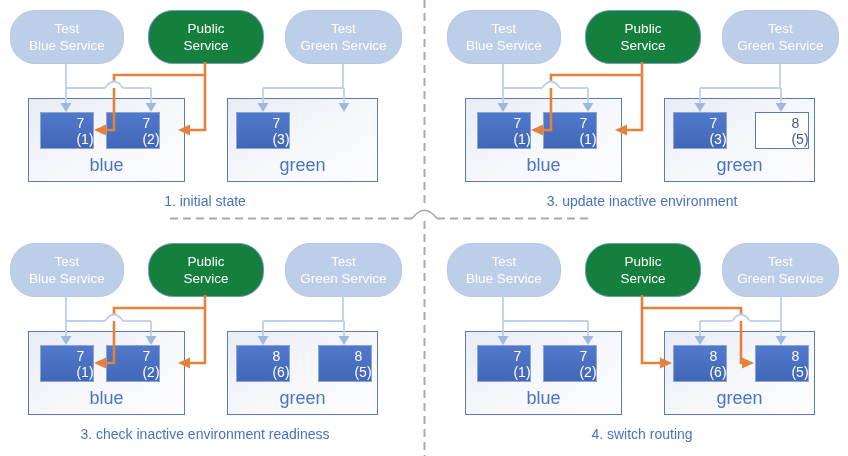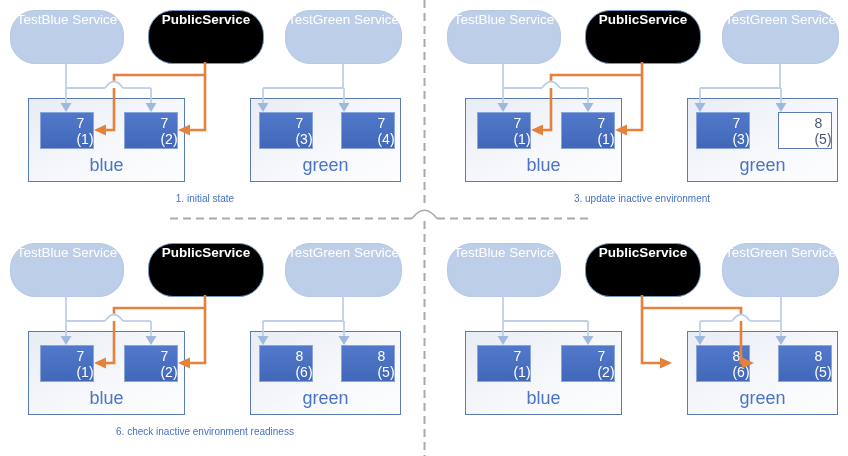--- a/index.html
+++ b/index.html
@@ -5,42 +5,42 @@
   html,body{margin:0;padding:0;}
   body{width:848px;height:456px;background:#ffffff;position:relative;overflow:hidden;
        font-family:"Liberation Sans",sans-serif;}
   .quad{position:absolute;width:424px;height:226px;}
   #q1{left:0;top:0}
   #q2{left:437px;top:0}
   #q3{left:0;top:233px}
   #q4{left:437px;top:233px}
 
   .svc{position:absolute;top:10px;height:52px;color:#fff;text-align:center;
-       display:flex;flex-direction:row;justify-content:center;font-size:13.5px;line-height:17px;border-radius:25px;}
+       display:flex;flex-direction:column;justify-content:center;font-size:13.5px;line-height:17px;border-radius:25px;}
   .svc.test{background:#bdcee8;border:1px solid #b6c8e4;}
-  .svc.public{background:#000000;border:1px solid #7798c6;font-weight:bold;}
+  .svc.public{background:#15803d;border:1px solid #7798c6;}
   .svc.s1{left:10px;width:112px;}
   .svc.s2{left:148px;width:114px;}
   .svc.s3{left:285px;width:115px;}
 
   .env{position:absolute;top:98px;height:84px;box-sizing:border-box;
        border:1.4px solid #5b7bb5;background:linear-gradient(150deg,#e8ecf4 0%,#f6f8fb 55%,#fdfdfe 100%);}
   .env.blue{left:28px;width:157px;}
-  .env.green{left:227px;width:151px;margin-left:23px;}
+  .env.green{left:227px;width:151px;}
   .inst{position:absolute;top:13px;width:54px;height:37px;box-sizing:border-box;
         background:linear-gradient(180deg,#5179cb,#4267b8);border:1px solid #8ca5d8;
         color:#fff;font-size:14px;display:flex;align-items:center;justify-content:center;padding-left:36px;}
-  .env.blue .i1{left:11px}  .env.blue .i2{left:95px}
+  .env.blue .i1{left:11px}  .env.blue .i2{left:77px}
   .env.green .i1{left:8px}  .env.green .i2{left:90px}
   .inst.outlined{background:#ffffff;border:1.4px solid #5b7bb5;color:#4a5878;}
   .env-label{position:absolute;left:0;right:0;bottom:5px;text-align:center;
              color:#4a74c8;font-size:18px;}
 
   .caption{position:absolute;top:193px;left:0;width:410px;text-align:center;
-           color:#4472c4;font-size:10px;}
+           color:#4472c4;font-size:14px;}
 
   svg.arrows{position:absolute;left:0;top:0;pointer-events:none;}
   #dividers{position:absolute;left:0;top:0;pointer-events:none;}
 </style>
 </head>
 <body>
 
 <section class="quad" id="q1">
   <div class="svc test s1">
     <span>Test</span>
@@ -55,21 +55,20 @@
     <span>Green Service</span>
   </div>
 
   <div class="env blue">
     <div class="inst i1">7 (1)</div>
     <div class="inst i2">7 (2)</div>
     <div class="env-label">blue</div>
   </div>
   <div class="env green">
     <div class="inst i1">7 (3)</div>
-    <div class="inst i2">7 (4)</div>
     <div class="env-label">green</div>
   </div>
 
   <svg class="arrows" width="424" height="218" viewBox="0 0 424 218">
     <g stroke="#BFCFE9" stroke-width="1.8" fill="none">
       <path d="M66,62 V104"></path>
         <path d="M66,88 H105"></path>
         <path d="M123,88 H151"></path>
         <path d="M151,88 V104"></path>
       <path d="M343,62 V88"></path>
@@ -199,21 +198,21 @@
       <path d="M205,62 V130 H190"></path>
       <path d="M206,75 H114 V130 H106"></path>
     </g>
     <g fill="#E5813B" stroke="none">
       <polygon points="178,130 190,124.5 190,135.5"></polygon>
       <polygon points="94,130 106,124.5 106,135.5"></polygon>
     </g>
     <path d="M105,88 Q114,75 123,88" fill="#ffffff" stroke="#BFCFE9" stroke-width="1.8"></path>
   </svg>
 
-  <div class="caption">6. check inactive environment readiness</div>
+  <div class="caption">3. check inactive environment readiness</div>
 </section>
 
 <section class="quad" id="q4">
   <div class="svc test s1">
     <span>Test</span>
     <span>Blue Service</span>
   </div>
   <div class="svc public s2">
     <span>Public</span>
     <span>Service</span>
@@ -254,20 +253,21 @@
       <path d="M205,62 V130 H223"></path>
       <path d="M205,75 H304 V130 H305"></path>
     </g>
     <g fill="#E5813B" stroke="none">
       <polygon points="235,130 223,124.5 223,135.5"></polygon>
       <polygon points="317,130 305,124.5 305,135.5"></polygon>
     </g>
     <path d="M295,88 Q304,75 313,88" fill="#ffffff" stroke="#BFCFE9" stroke-width="1.8"></path>
   </svg>
 
+  <div class="caption">4. switch routing</div>
 </section>
 
 <svg id="dividers" width="848" height="456" viewBox="0 0 848 456">
   <g stroke="#A9A9A9" stroke-width="2" fill="none" stroke-dasharray="8 5">
     <line x1="424.5" y1="0" x2="424.5" y2="204"></line>
     <line x1="424.5" y1="221" x2="424.5" y2="456"></line>
     <line x1="170" y1="218.5" x2="412" y2="218.5"></line>
     <line x1="437" y1="218.5" x2="590" y2="218.5"></line>
   </g>
   <path d="M412,218.5 Q424.5,202 437,218.5" fill="#ffffff" stroke="#A9A9A9" stroke-width="1.6"></path>

